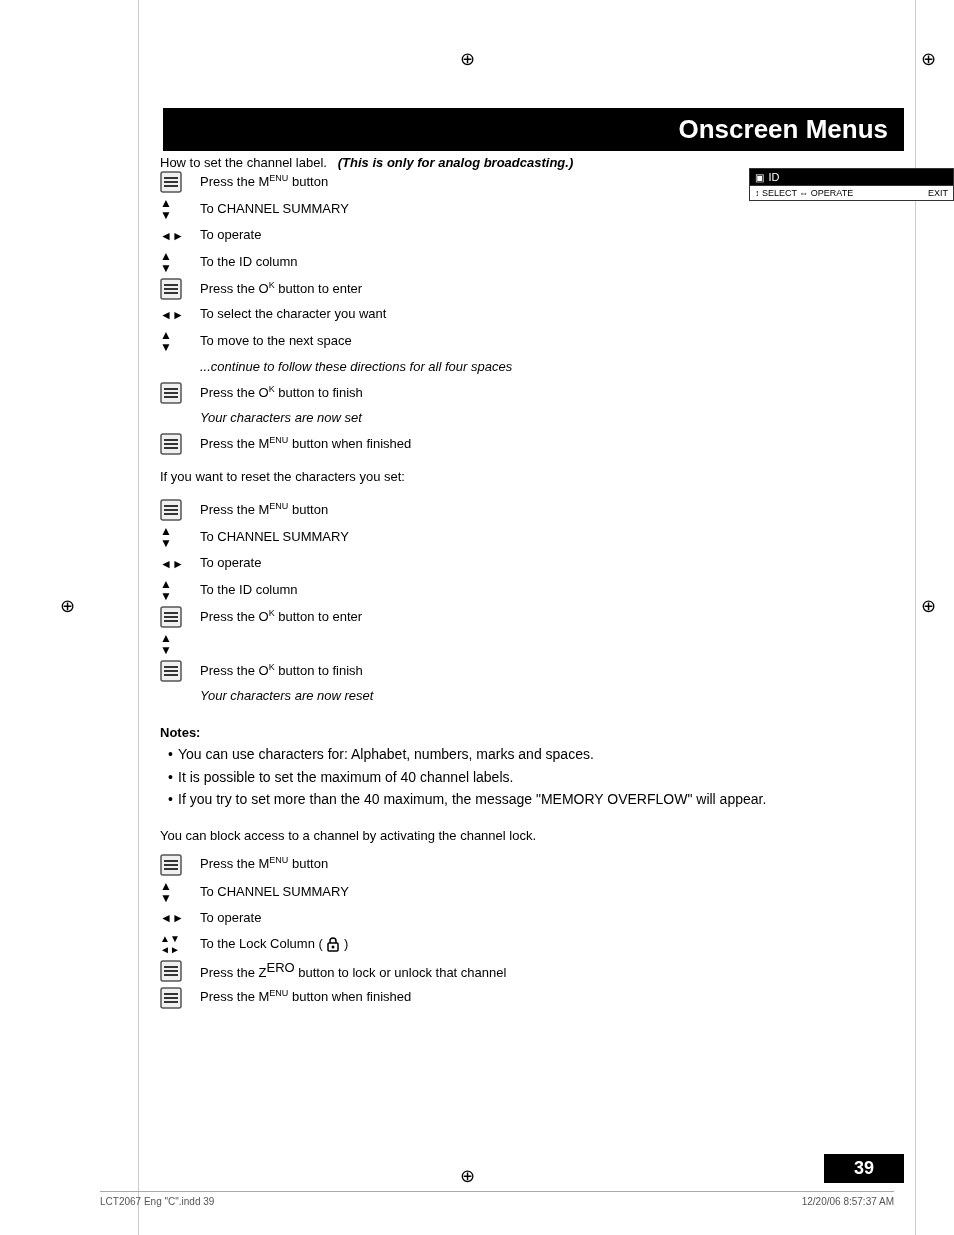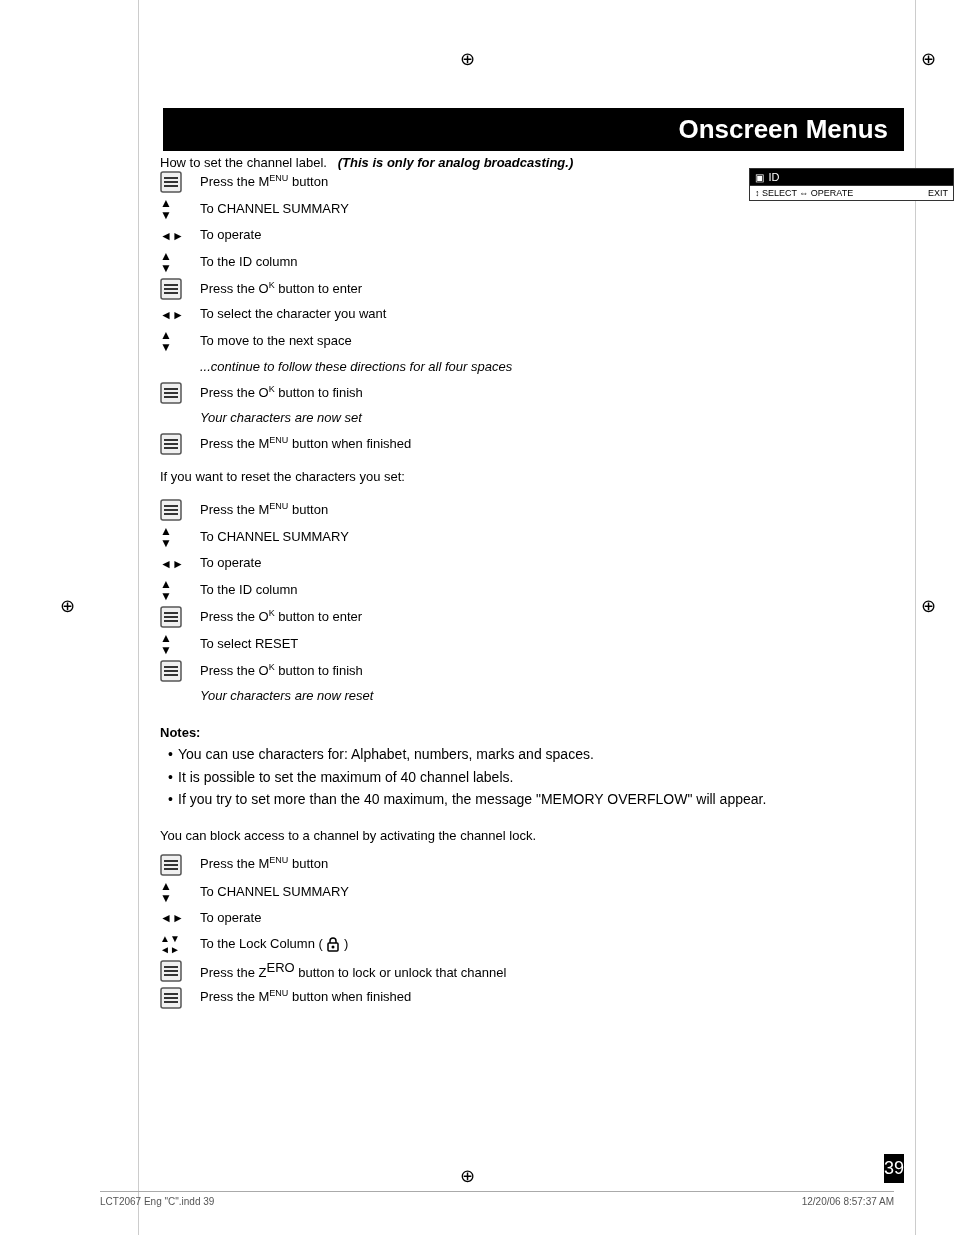--- a/index.html
+++ b/index.html
@@ -156,22 +156,22 @@
     }
 
     
     .page-number {
       position: absolute;
       bottom: 52px;
       right: 50px;
       background: #000;
       color: #fff;
       font-size: 18px;
-      font-weight: normal;
-      padding: 4px 0;
+      font-weight: bold;
+      padding: 4px 30px;
     }
 
     
     .footer {
       position: absolute;
       bottom: 28px;
       left: 100px;
       right: 60px;
       display: flex;
       justify-content: space-between;
@@ -386,21 +386,20 @@
             <rect x="4" y="14" width="14" height="2" fill="#333"></rect>
           </svg>
       </div>
       <div class="text-col">Press the O<span style="font-size:9px;vertical-align:super;">K</span> button to enter</div>
     </div>
 
     <div class="instr-row">
       <div class="icon-col">
         <span style="display:inline-flex;flex-direction:column;align-items:center;font-size:12px;line-height:1;">▲<br>▼</span>
       </div>
-      <div class="text-col">To select RESET</div>
     </div>
 
     <div class="instr-row">
       <div class="icon-col">
         <svg width="22" height="22" viewBox="0 0 22 22">
             <rect x="1" y="1" width="20" height="20" rx="2" fill="#f0f0f0" stroke="#555" stroke-width="1.5"></rect>
             <rect x="4" y="6" width="14" height="2" fill="#333"></rect>
             <rect x="4" y="10" width="14" height="2" fill="#333"></rect>
             <rect x="4" y="14" width="14" height="2" fill="#333"></rect>
           </svg>

